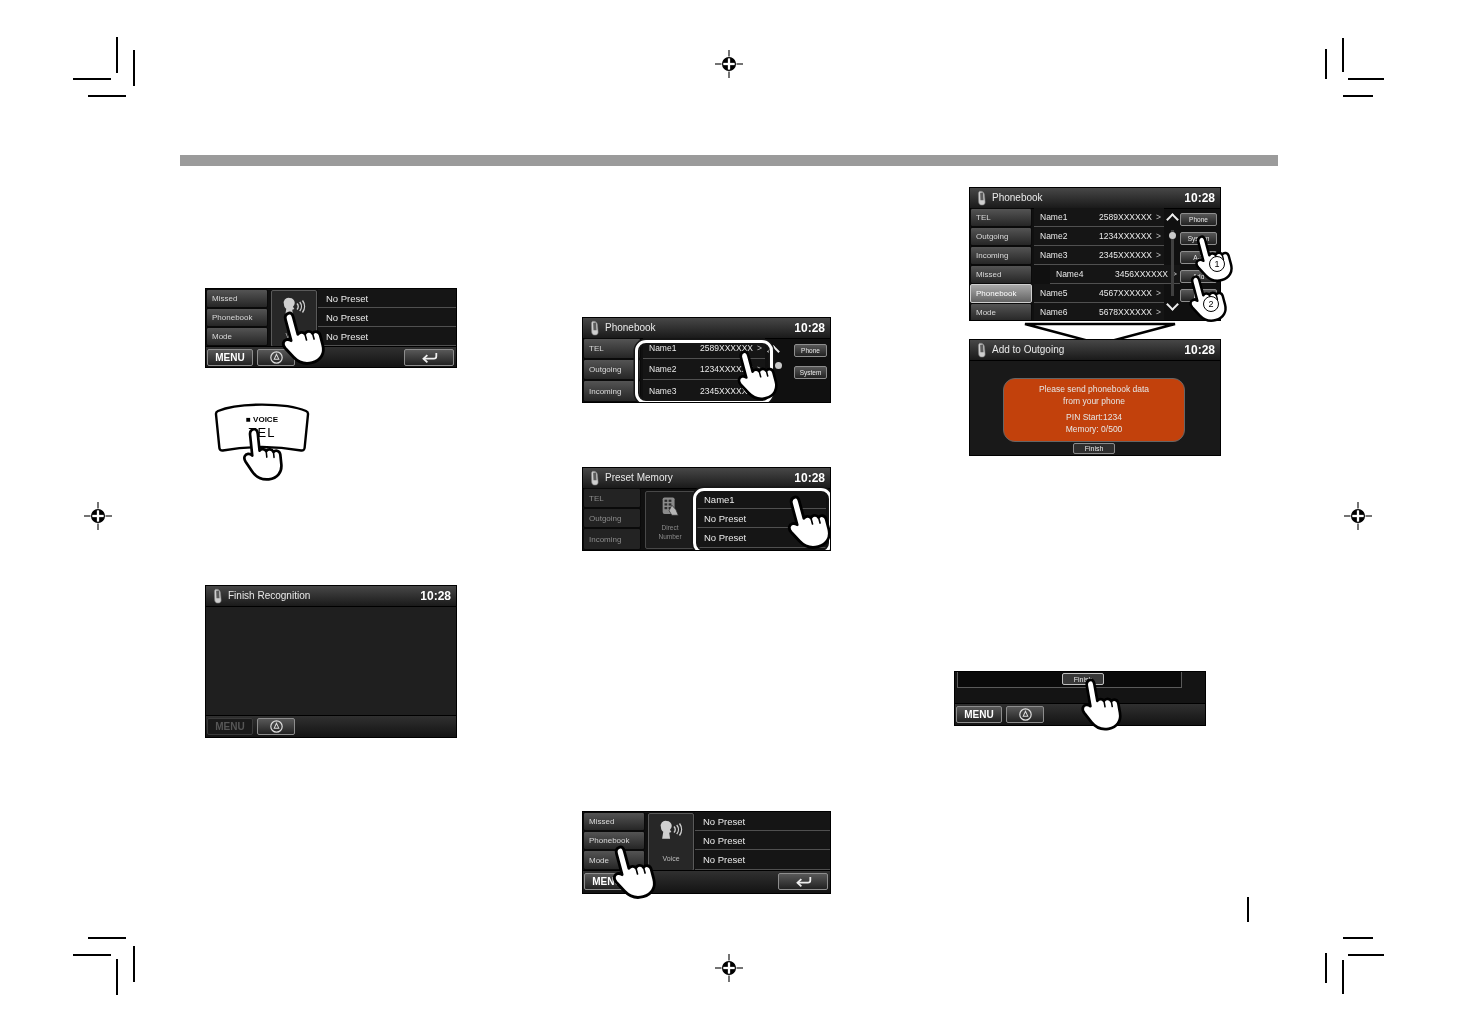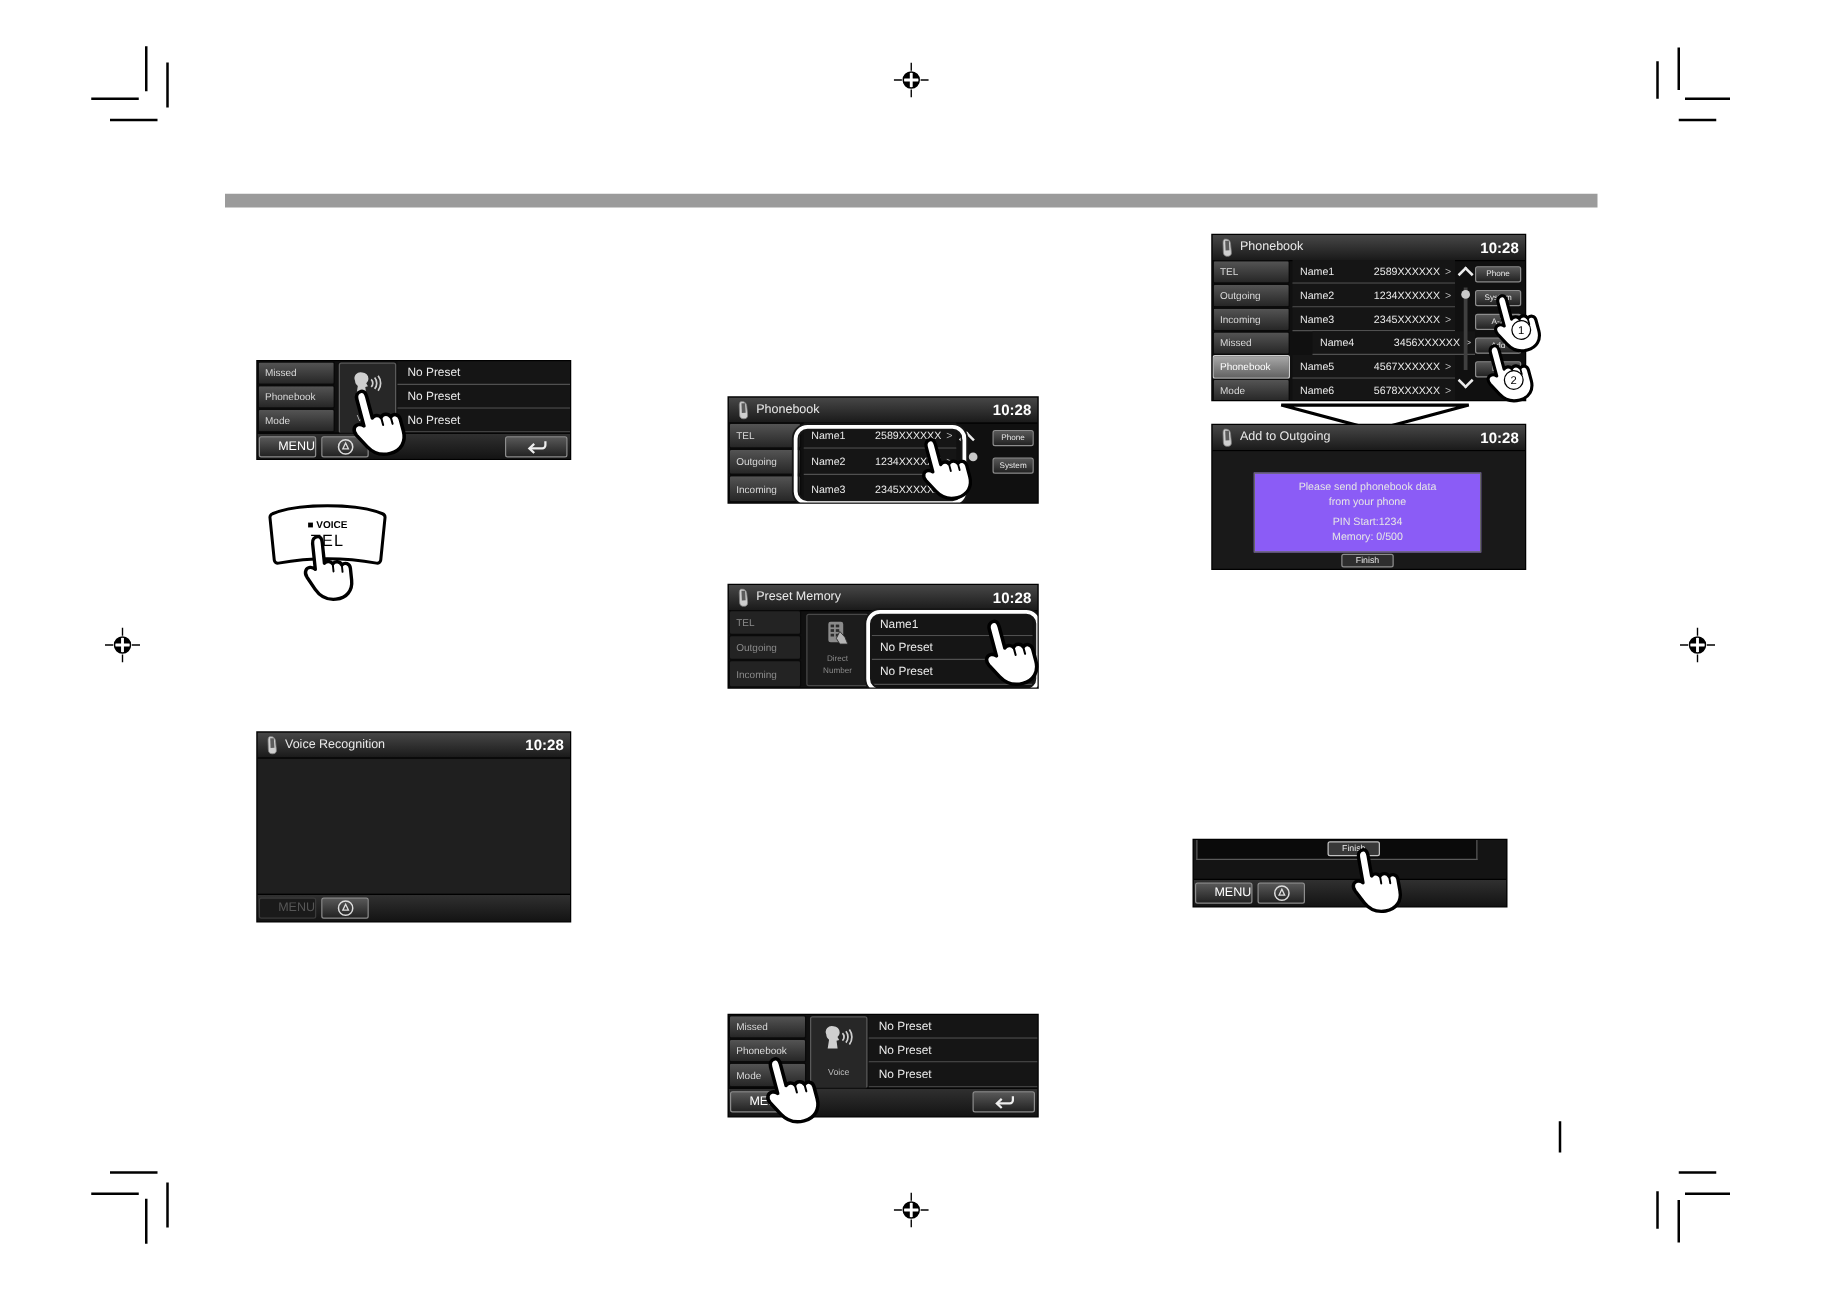--- a/index.html
+++ b/index.html
@@ -22,36 +22,36 @@
   .cell{position:absolute;background:#151515;border-bottom:1px solid #505050;color:#eaeaea;
         box-sizing:border-box;display:flex;align-items:center;padding-left:8px;font-size:9.5px;
         white-space:nowrap;overflow:hidden;}
   .entry{padding-left:6px;font-size:8.5px;}
   .entry .nm{width:42px;flex:none;}
   .entry .num{margin-left:auto;}
   .entry .gt{color:#bdbdbd;margin-left:4px;margin-right:3px;}
   .btn{position:absolute;background:linear-gradient(#585858,#222);border:1px solid #8d8d8d;
        border-radius:2px;color:#e8e8e8;text-align:center;box-sizing:border-box;
        display:flex;align-items:center;justify-content:center;white-space:nowrap;overflow:hidden;}
-  .menu{font-weight:normal;font-size:10px;color:#fff;justify-content:flex-end;}
+  .menu{font-weight:bold;font-size:10px;color:#fff;}
   .menu.dim{color:#565656;background:#1a1a1a;border-color:#3a3a3a;}
   .bbar{position:absolute;left:0;right:0;background:linear-gradient(#303030,#121212);
         border-top:1px solid #000;}
   .hl{position:absolute;border:3px solid #fff;border-radius:11px;
       box-shadow:0 0 0 1.5px #161616, inset 0 0 0 1.5px #161616;pointer-events:none;z-index:6;}
   .hand{position:absolute;overflow:visible;z-index:9;}
   .badge{position:absolute;z-index:10;width:14px;height:14px;border-radius:50%;background:#fff;
          border:1.5px solid #000;color:#000;font-size:9px;line-height:14px;text-align:center;}
   .chev{position:absolute;width:7px;height:7px;border-left:2px solid #ededed;border-top:2px solid #ededed;}
   .chev.up{transform:rotate(45deg);}
   .chev.down{transform:rotate(225deg);}
   .dot{position:absolute;width:7px;height:7px;border-radius:50%;background:#c9c9c9;}
   .track{position:absolute;width:3px;background:#3f3f3f;}
   .vtex{background:#1f1f1f;}
-  .panel{position:absolute;background:#8b5cf6;border:1px solid #555;border-radius:0;}
+  .panel{position:absolute;background:#c2410c;border:1px solid #555;border-radius:12px;}
   .hr{position:absolute;height:1px;background:#3c3c3c;}
   .msg{position:absolute;color:#f0f0f0;font-size:9.5px;white-space:nowrap;}
   .smallmsg{position:absolute;width:100%;text-align:center;color:#e6e6e6;font-size:8.5px;white-space:nowrap;}
   .voicebtn{position:absolute;background:#272727;border:1px solid #5a5a5a;border-radius:2px;}
   .vlabel{position:absolute;width:100%;text-align:center;font-size:7px;color:#bdbdbd;}
   .keytxt{position:absolute;width:100%;text-align:center;color:#000;}
 </style>
 </head>
 <body>
 
@@ -191,21 +191,21 @@
   </div>
   <svg class="hand" style="left:239px;top:426px;width:46px;height:56px;transform:rotate(-6deg)">
       <use href="#sym-hand"></use>
     </svg>
 
   <div class="screen" style="left:206px;top:586px;width:250px;height:151px">
     <div class="tbar">
       <svg class="phico">
           <use href="#sym-phonetitle"></use>
         </svg>
-      <div class="ttl">Voice Recognition</div>
+      <div class="ttl">Finish Recognition</div>
       <div class="clk">10:28</div>
     </div>
     <div class="abs vtex" style="left:0;top:21px;right:0;height:108px"></div>
     <div class="bbar" style="top:129px;height:22px">
       <div class="btn menu dim" style="left:1px;top:2px;width:46px;height:17px">
           <span>MENU</span>
         </div>
       <div class="btn" style="left:51px;top:2px;width:38px;height:17px">
         <svg style="width:15px;height:15px;color:#ddd">
             <use href="#sym-circlebtn"></use>

